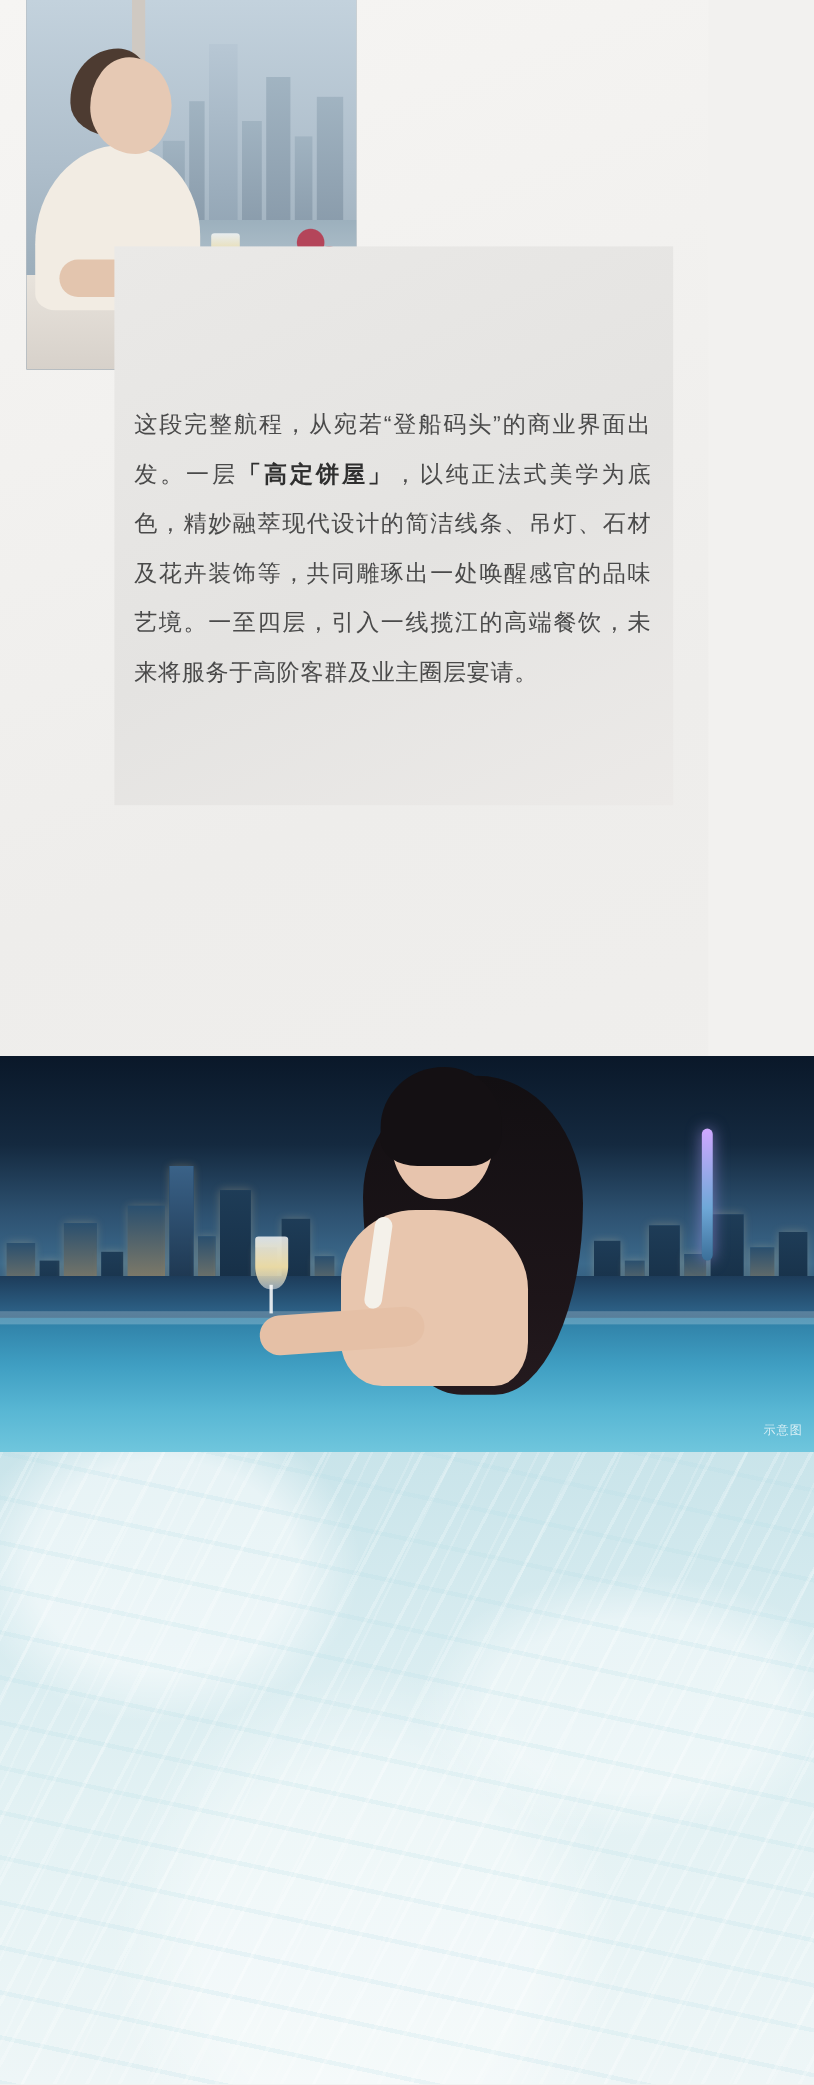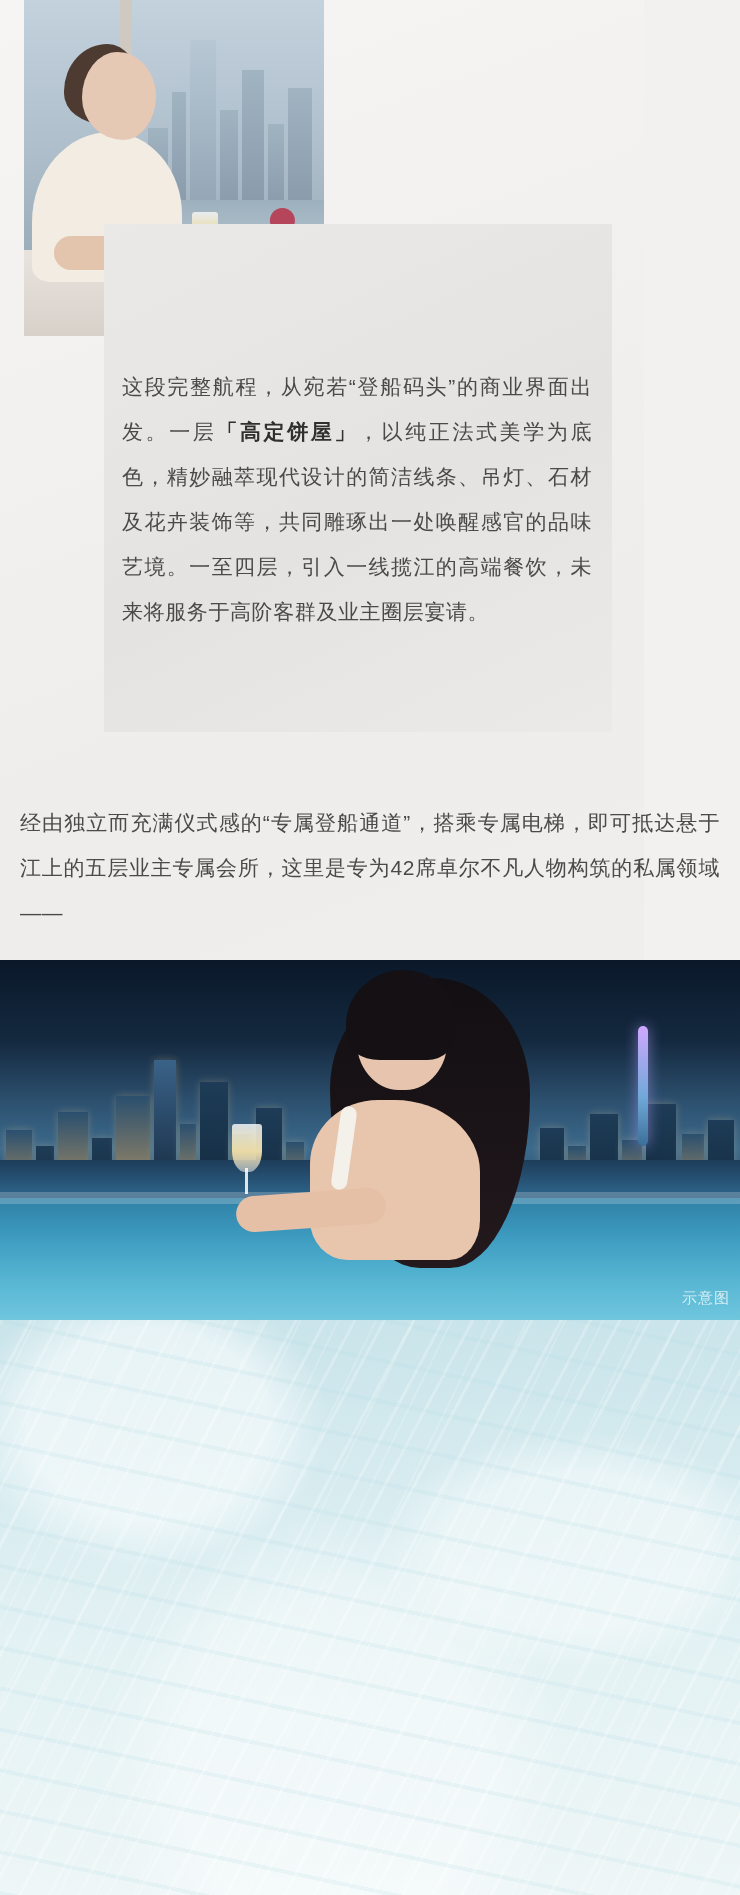--- a/index.html
+++ b/index.html
@@ -160,21 +160,21 @@
     left: 236px;
     top: 196px;
     width: 56px;
     height: 70px;
     background: radial-gradient(circle at 40% 35%, #b4455a 0 12px, transparent 13px),
                 radial-gradient(circle at 70% 55%, #9c3a4e 0 10px, transparent 11px),
                 radial-gradient(circle at 30% 70%, #7d8f6c 0 14px, transparent 15px);
   }
   .watermark {
     position: absolute;
-    font-size: 15px;
+    font-size: 11px;
     color: rgba(255,255,255,.75);
     letter-spacing: 1px;
     text-align: right;
   }
 
   
   .text-card {
     position: absolute;
     left: 104px;
     top: 224px;
@@ -419,21 +419,20 @@
     <div class="tumbler"></div>
     <div class="watermark" style="right:6px; bottom:8px;">示意图</div>
   </div>
 
   <div class="text-card"></div>
 
   <div class="card-copy">
     <span>这段完整航程，从宛若“登船码头”的商业界面出发。一层</span><span class="hl">「高定饼屋」</span><span>，以纯正法式美学为底色，精妙融萃现代设计的简洁线条、吊灯、石材及花卉装饰等，共同雕琢出一处唤醒感官的品味艺境。一至四层，引入一线揽江的高端餐饮，未来将服务于高阶客群及业主圈层宴请。</span>
   </div>
 
-  <div class="free-copy">经由独立而充满仪式感的“专属登船通道”，搭乘专属电梯，即可抵达悬于江上的五层业主专属会所，这里是专为42席卓尔不凡人物构筑的私属领域——</div>
 
   <div class="night-photo">
     <div class="nsky2"></div>
     <div class="skyline">
       <div class="bldg lit" style="left:6px;   width:26px; height:70px;"></div>
       <div class="bldg" style="left:36px;  width:18px; height:54px;"></div>
       <div class="bldg lit" style="left:58px;  width:30px; height:88px;"></div>
       <div class="bldg" style="left:92px;  width:20px; height:62px;"></div>
       <div class="bldg lit" style="left:116px; width:34px; height:104px;"></div>
       <div class="bldg" style="left:154px; width:22px; height:140px; background:linear-gradient(180deg,#3a6288,#14283d);"></div>

